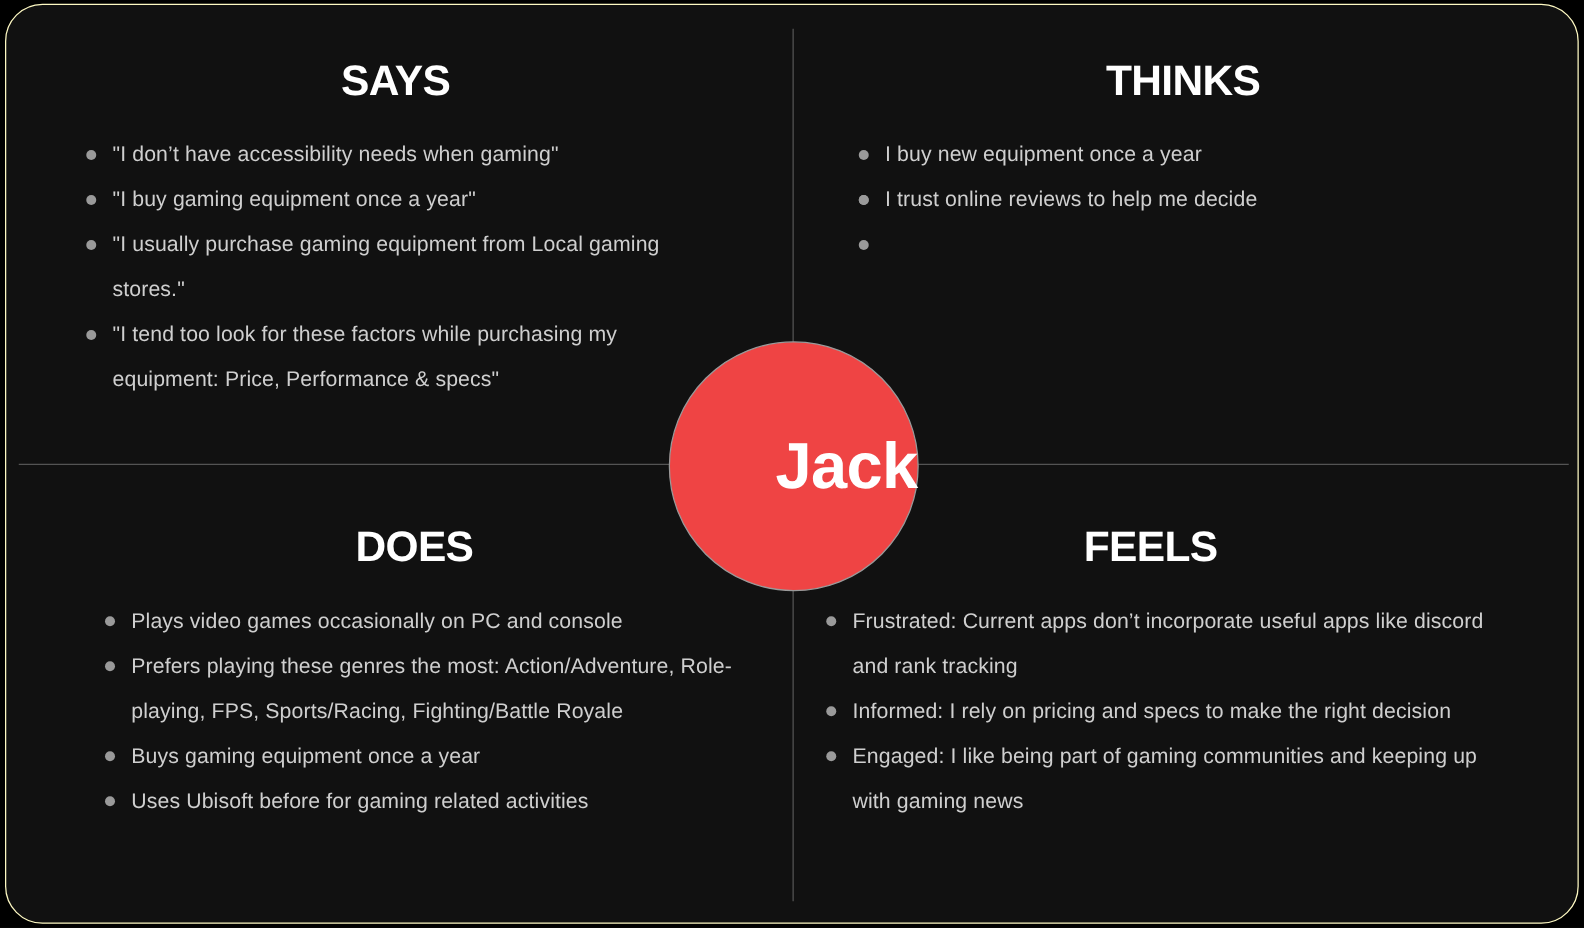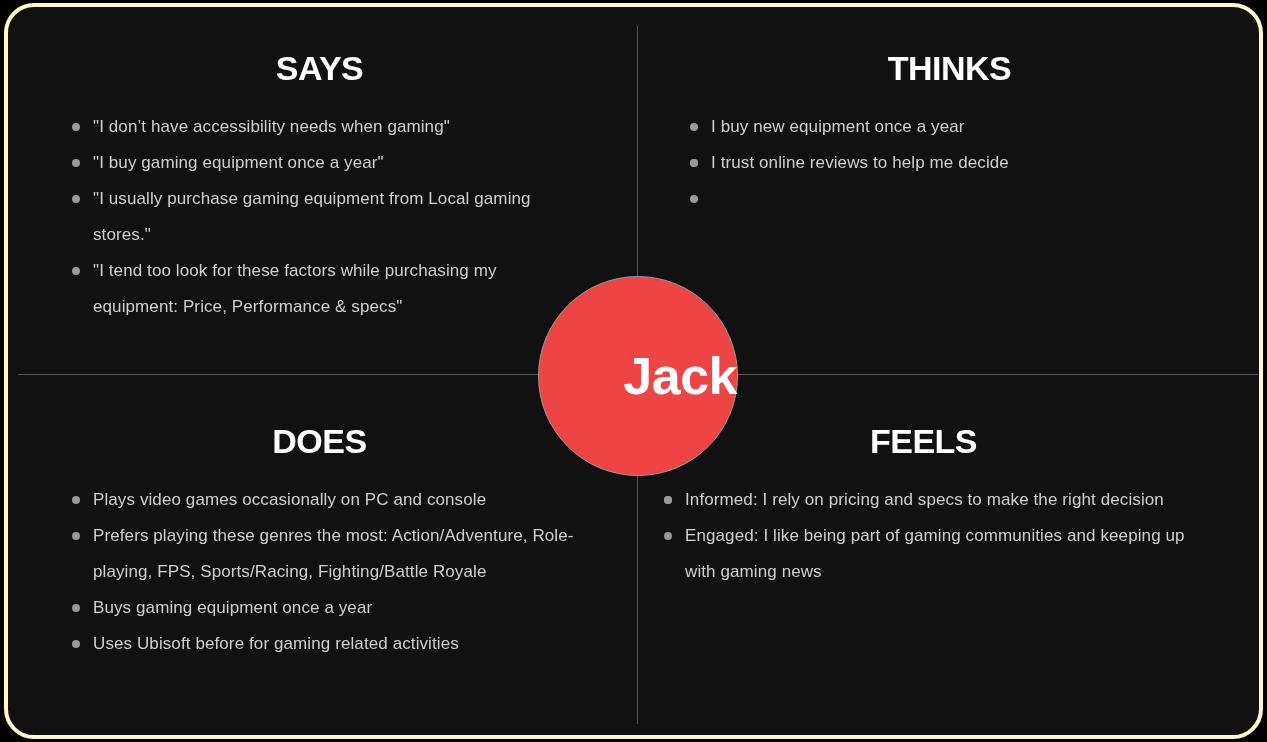--- a/index.html
+++ b/index.html
@@ -13,21 +13,21 @@
     overflow: hidden;
   }
 
   #empathy-map {
     position: absolute;
     left: 4px;
     top: 3px;
     width: 1259px;
     height: 736px;
     background: #111111;
-    border: 4px solid #fef9c3;
+    border: 1px solid #fef9c3;
     border-radius: 30px;
     overflow: hidden;
     text-decoration: underline;
   }
 
   
   .divider-v {
     position: absolute;
     left: 629px;
     top: 19px;
@@ -45,21 +45,21 @@
   }
 
   
   .quadrant {
     position: absolute;
     width: 629px;
     height: 368px;
   }
   .q-says   { left: 0;     top: 0; }
   .q-thinks { left: 630px; top: 0; }
-  .q-does   { left: 0;     top: 368px; }
+  .q-does   { left: 15px;     top: 368px; }
   .q-feels  { left: 604px; top: 368px; }
 
   .q-title {
     color: #ffffff;
     font-size: 34px;
     font-weight: bold;
     letter-spacing: -0.5px;
     text-align: center;
     font-family: "Liberation Sans", sans-serif;
   }
@@ -195,20 +195,21 @@
         <span>Uses Ubisoft before for gaming related activities</span>
       </li>
     </ul>
   </div>
 
   <div class="quadrant q-feels">
     <div class="q-title">FEELS</div>
     <ul class="bullet-list">
       <li class="bullet-item">
         <span class="bullet-dot"></span>
+        <span>Frustrated: Current apps don’t incorporate useful apps like discord and rank tracking</span>
       </li>
       <li class="bullet-item">
         <span class="bullet-dot"></span>
         <span>Informed: I rely on pricing and specs to make the right decision</span>
       </li>
       <li class="bullet-item">
         <span class="bullet-dot"></span>
         <span>Engaged: I like being part of gaming communities and keeping up with gaming news</span>
       </li>
     </ul>

